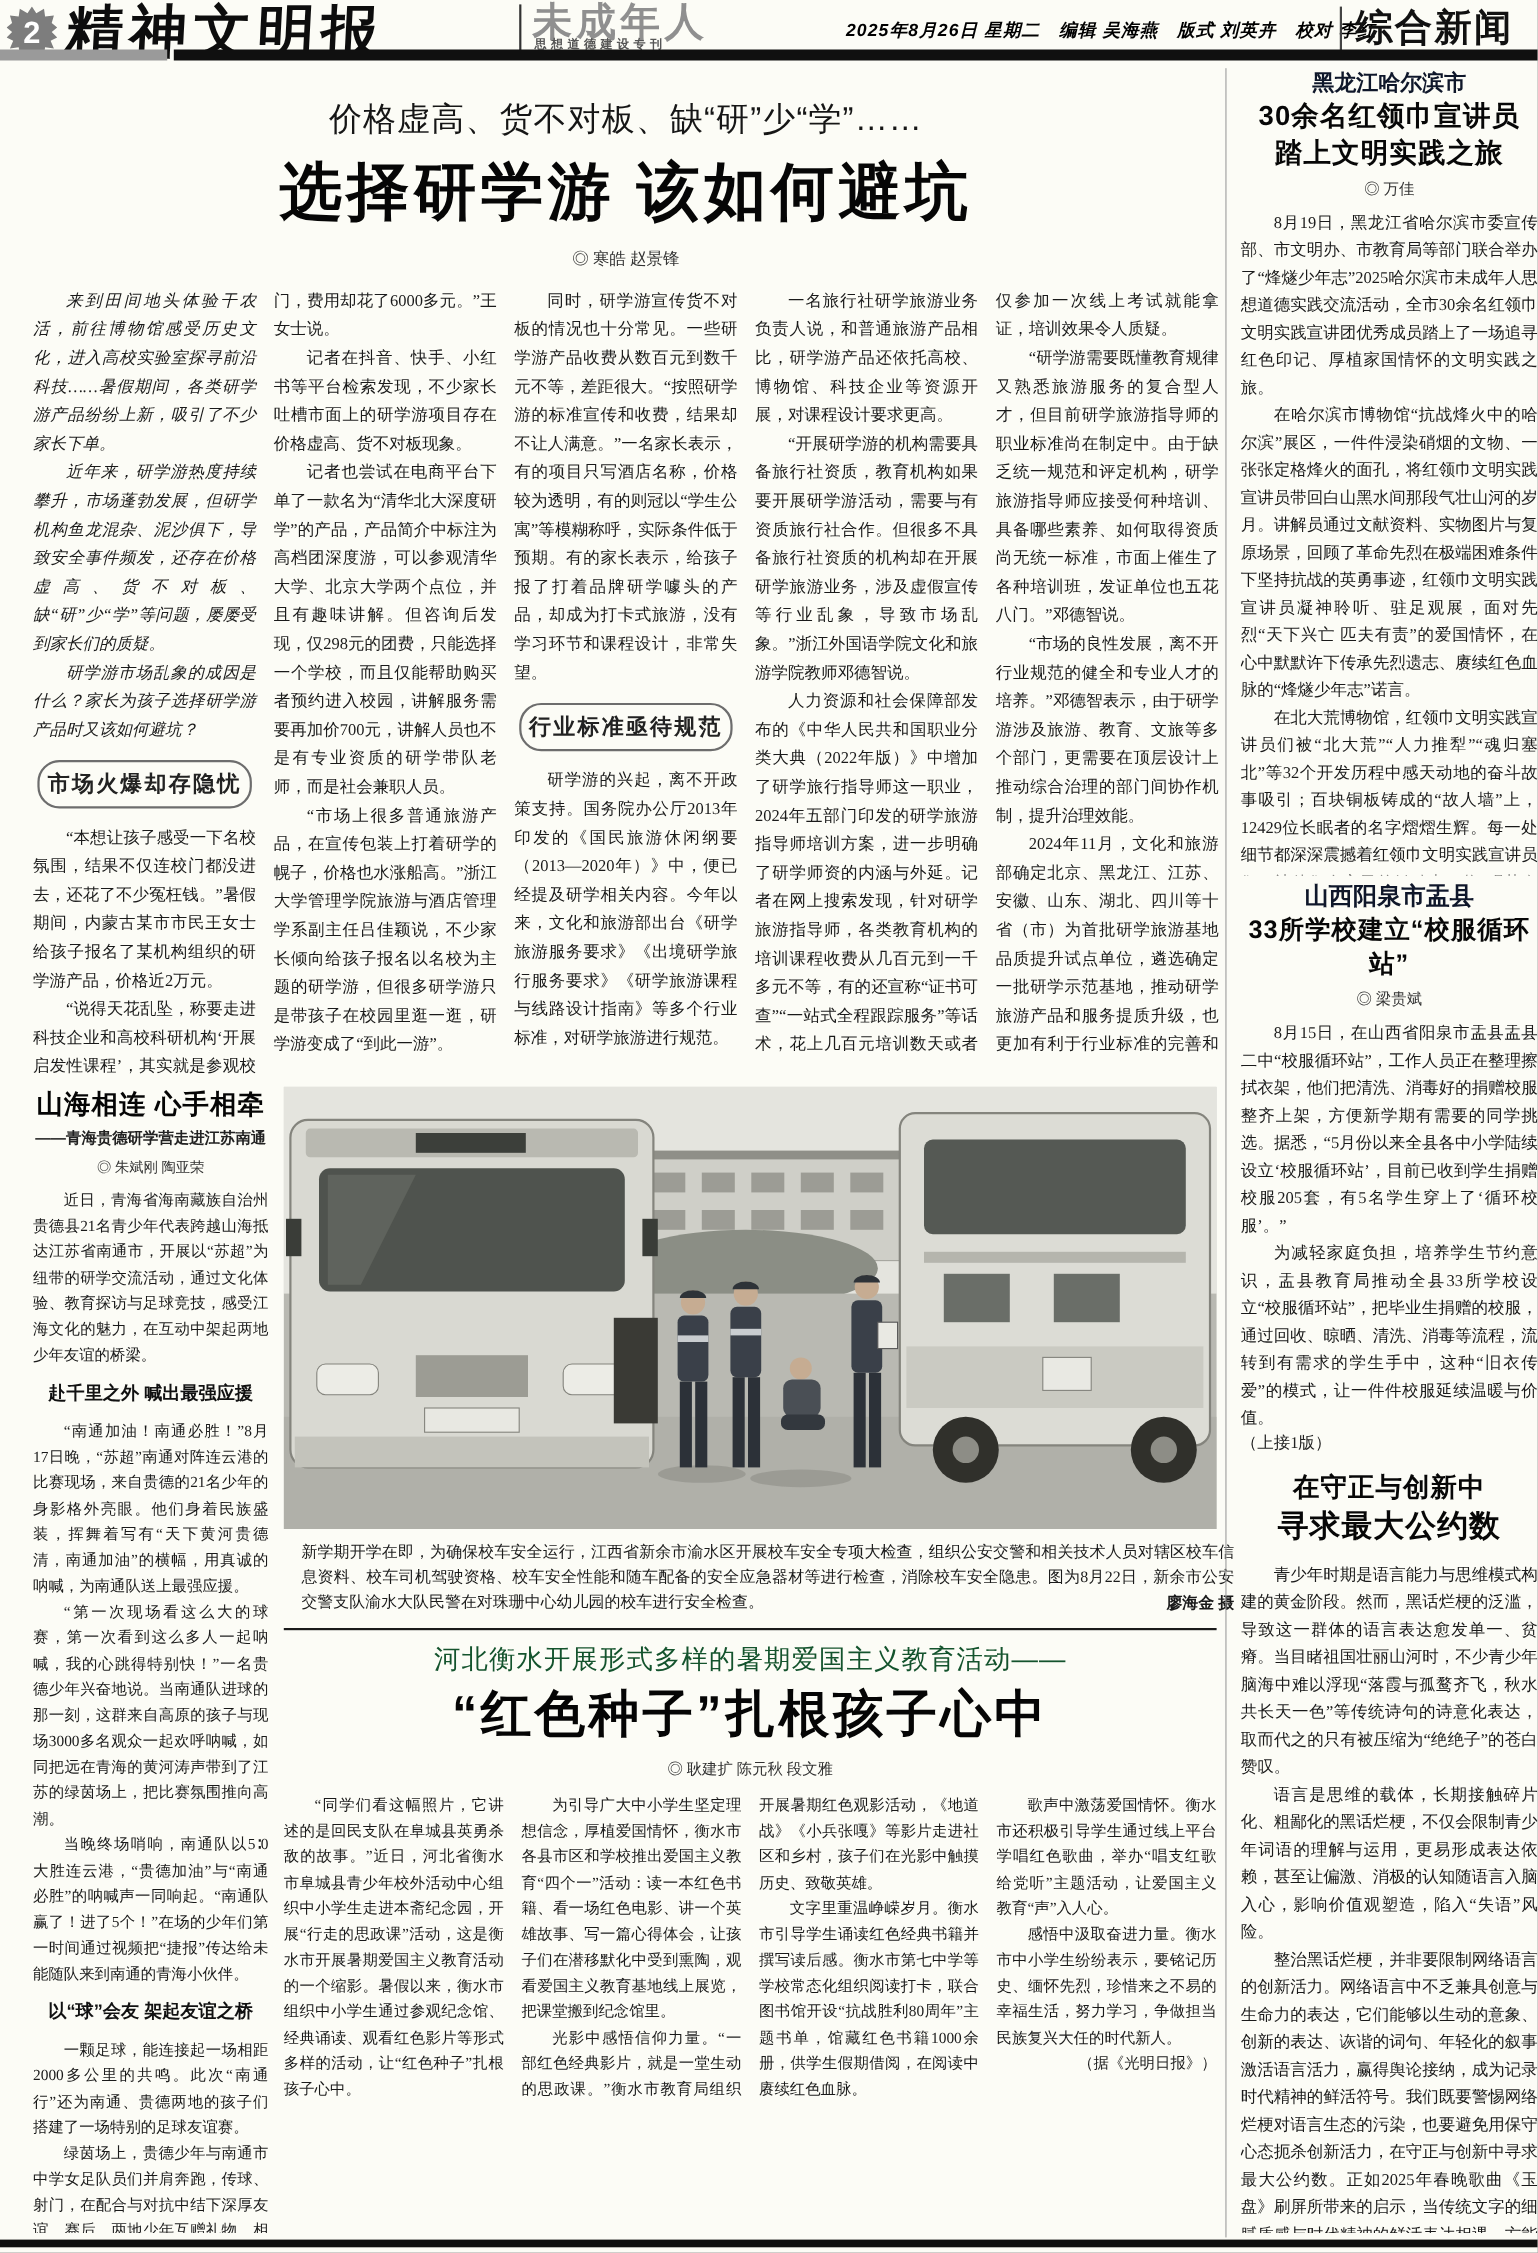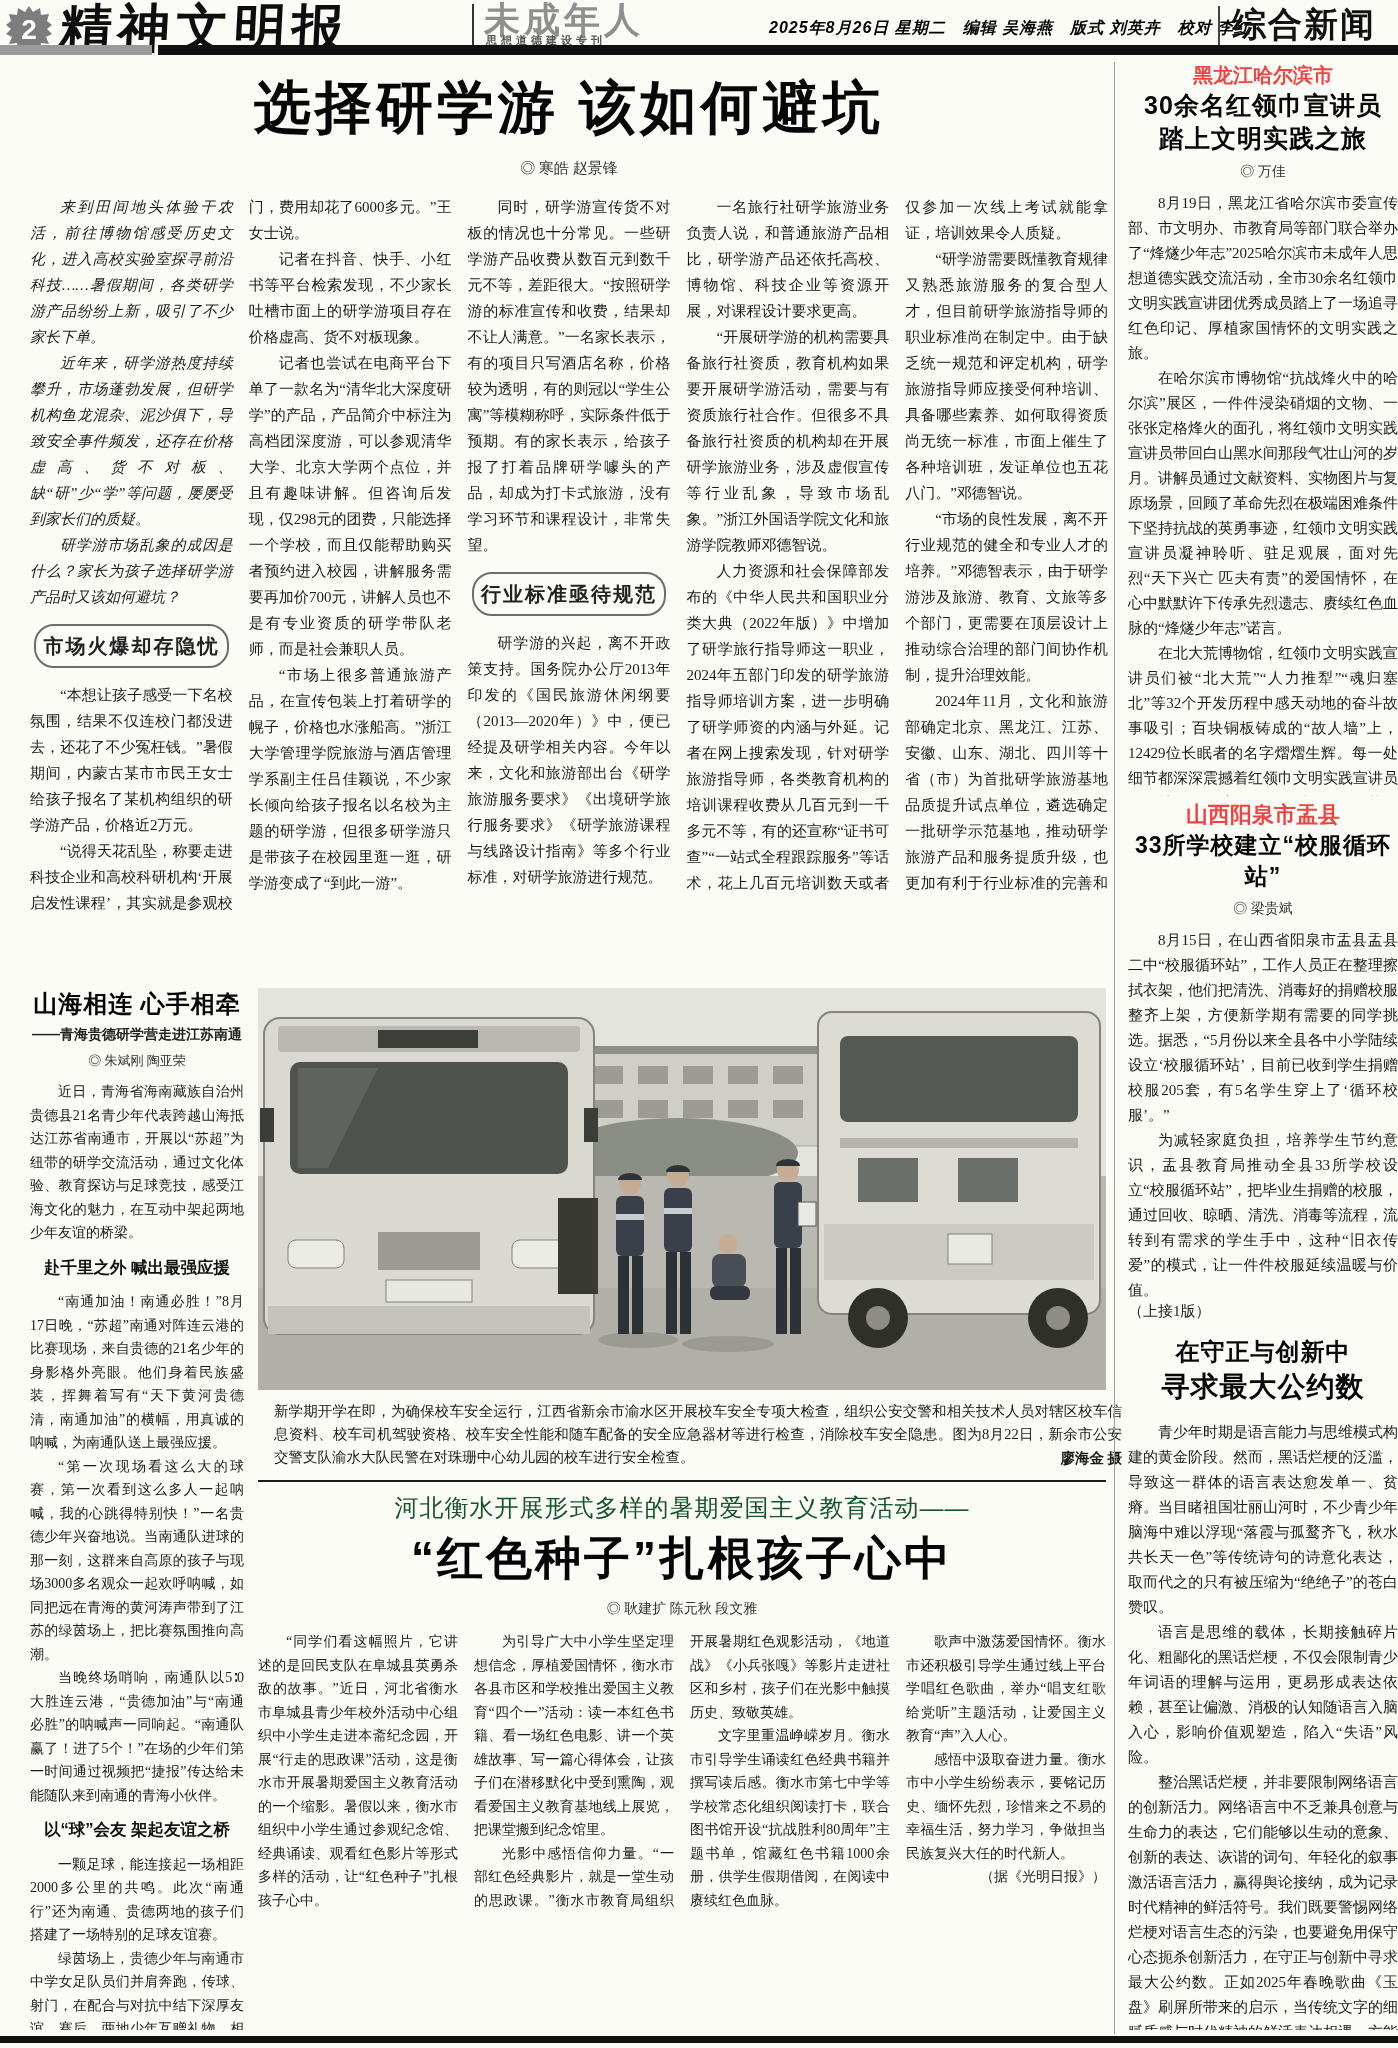--- a/index.html
+++ b/index.html
@@ -58,21 +58,21 @@
   .bottom-art{left:258px;top:1492px;width:848px;}
   .b-kicker{text-align:center;font-size:24px;letter-spacing:1px;color:#14532d;}
   .b-title{margin-top:4px;text-align:center;font-size:46px;font-weight:bold;letter-spacing:3px;color:#050505;}
   .b-byline{margin-top:10px;margin-bottom:12px;text-align:center;font-size:14px;color:#333;}
   .b-body{height:382px;overflow:hidden;column-count:4;column-gap:16px;
           font-size:14px;line-height:23.5px;text-align:justify;}
 
   
   .right-vrule{left:1114px;top:62px;width:1px;height:1972px;background:#9c9c9c;}
   .r-art{left:1128px;width:270px;overflow:hidden;}
-  .r-t-small{text-align:center;font-size:20px;font-weight:bold;color:#ef4444;}
+  .r-t-small{text-align:center;font-size:20px;font-weight:bold;color:#0f172a;}
   .r-t-big{text-align:center;font-size:25px;font-weight:bold;letter-spacing:1px;color:#070707;}
   .r-byline{margin-top:8px;margin-bottom:10px;text-align:center;font-size:14px;color:#333;}
   .r-body{font-size:15px;line-height:25px;text-align:justify;}
   .cont-note{left:1128px;top:1302px;font-size:15px;color:#222;}
 </style>
 </head>
 <body>
 
 <div class="page">
 
@@ -86,20 +86,21 @@
   <div class="abs head-vrule"></div>
   <div class="abs edition sans">未成年人</div>
   <div class="abs edition-sub sans">思想道德建设专刊</div>
   <div class="abs dateline sans">2025年8月26日 星期二　编辑 吴海燕　版式 刘英卉　校对 李红</div>
   <div class="abs sect-vrule"></div>
   <div class="abs section-name sans">综合新闻</div>
   <div class="abs bar-gray"></div>
   <div class="abs bar-black"></div>
 
   <div class="abs main-art">
+    <div class="m-kicker sans">价格虚高、货不对板、缺“研”少“学”……</div>
     <div class="m-title sans">选择研学游 该如何避坑</div>
     <div class="m-byline">◎ 寒皓 赵景锋</div>
     <div class="m-body">
         <div class="it it-lead">来到田间地头体验干农活，前往博物馆感受历史文化，进入高校实验室探寻前沿科技……暑假期间，各类研学游产品纷纷上新，吸引了不少家长下单。</div>
         <div class="it it-lead">近年来，研学游热度持续攀升，市场蓬勃发展，但研学机构鱼龙混杂、泥沙俱下，导致安全事件频发，还存在价格虚高、货不对板、缺“研”少“学”等问题，屡屡受到家长们的质疑。</div>
         <div class="it it-lead">研学游市场乱象的成因是什么？家长为孩子选择研学游产品时又该如何避坑？</div>
         <div class="it it-box">市场火爆却存隐忧</div>
         <div class="it it-p">“本想让孩子感受一下名校氛围，结果不仅连校门都没进去，还花了不少冤枉钱。”暑假期间，内蒙古某市市民王女士给孩子报名了某机构组织的研学游产品，价格近2万元。</div>
         <div class="it it-p">“说得天花乱坠，称要走进科技企业和高校科研机构‘开展启发性课程’，其实就是参观校门，费用却花了6000多元。”王女士说。</div>
         <div class="it it-p">记者在抖音、快手、小红书等平台检索发现，不少家长吐槽市面上的研学游项目存在价格虚高、货不对板现象。</div>

